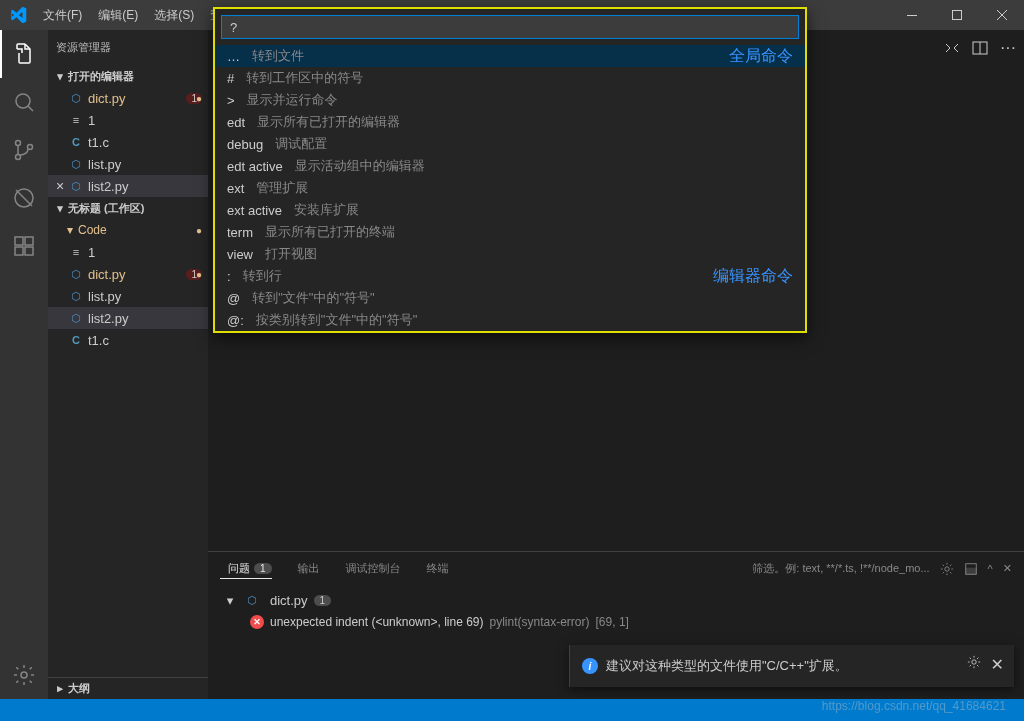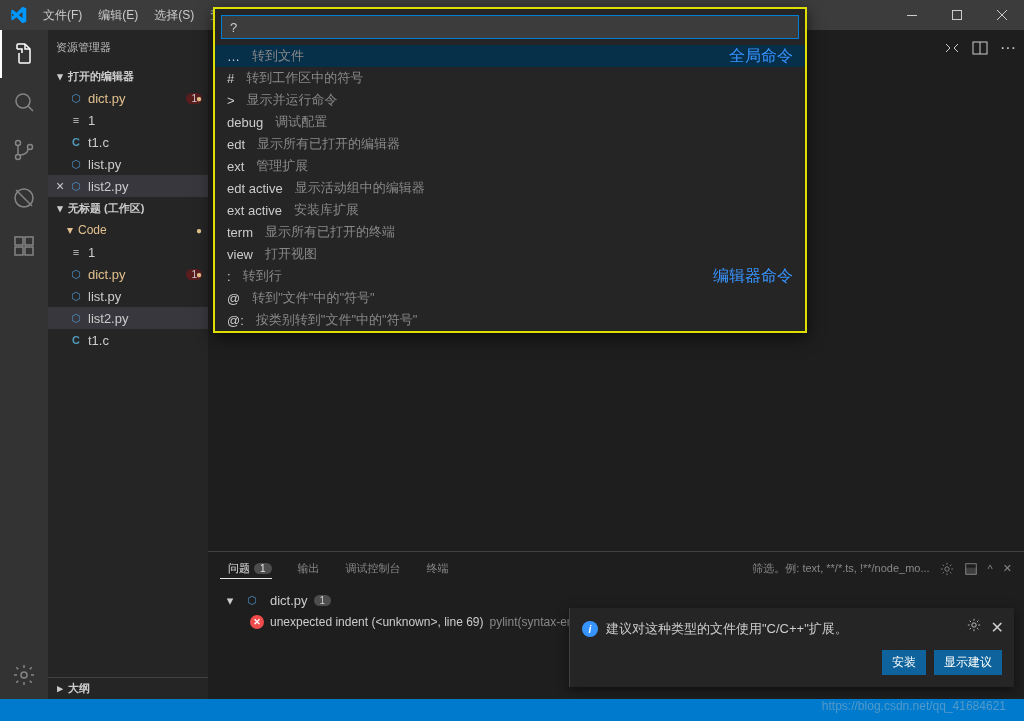--- a/index.html
+++ b/index.html
@@ -313,34 +313,34 @@
       </div>
       <div class="palette-row">
         <span class="palette-prefix">#</span>
         <span class="palette-desc">转到工作区中的符号</span>
       </div>
       <div class="palette-row">
         <span class="palette-prefix">&gt;</span>
         <span class="palette-desc">显示并运行命令</span>
       </div>
       <div class="palette-row">
+        <span class="palette-prefix">edt</span>
+        <span class="palette-desc">显示所有已打开的编辑器</span>
+      </div>
+      <div class="palette-row">
         <span class="palette-prefix">debug</span>
         <span class="palette-desc">调试配置</span>
       </div>
       <div class="palette-row">
-        <span class="palette-prefix">edt</span>
-        <span class="palette-desc">显示所有已打开的编辑器</span>
+        <span class="palette-prefix">edt active</span>
+        <span class="palette-desc">显示活动组中的编辑器</span>
       </div>
       <div class="palette-row">
         <span class="palette-prefix">ext</span>
         <span class="palette-desc">管理扩展</span>
-      </div>
-      <div class="palette-row">
-        <span class="palette-prefix">edt active</span>
-        <span class="palette-desc">显示活动组中的编辑器</span>
       </div>
       <div class="palette-row">
         <span class="palette-prefix">ext active</span>
         <span class="palette-desc">安装库扩展</span>
       </div>
       <div class="palette-row">
         <span class="palette-prefix">term</span>
         <span class="palette-desc">显示所有已打开的终端</span>
       </div>
       <div class="palette-row">
@@ -370,21 +370,17 @@
           <circle cx="8" cy="8" r="2.5"></circle>
           <path d="M8 1v2M8 13v2M1 8h2M13 8h2M3 3l1.5 1.5M11.5 11.5L13 13M3 13l1.5-1.5M11.5 4.5L13 3"></path>
         </svg>
       </span>
     <span>✕</span>
   </div>
   <div class="toast-body">
     <span class="toast-info-icon">i</span>
     <span>建议对这种类型的文件使用"C/C++"扩展。</span>
   </div>
-  <div class="toast-actions-row">
-    <button class="toast-btn">安装</button>
-    <button class="toast-btn">显示建议</button>
-  </div>
 </div>
 
 <div class="status-bar"></div>
 
 <div class="watermark">https://blog.csdn.net/qq_41684621</div>
 
 </body></html>

